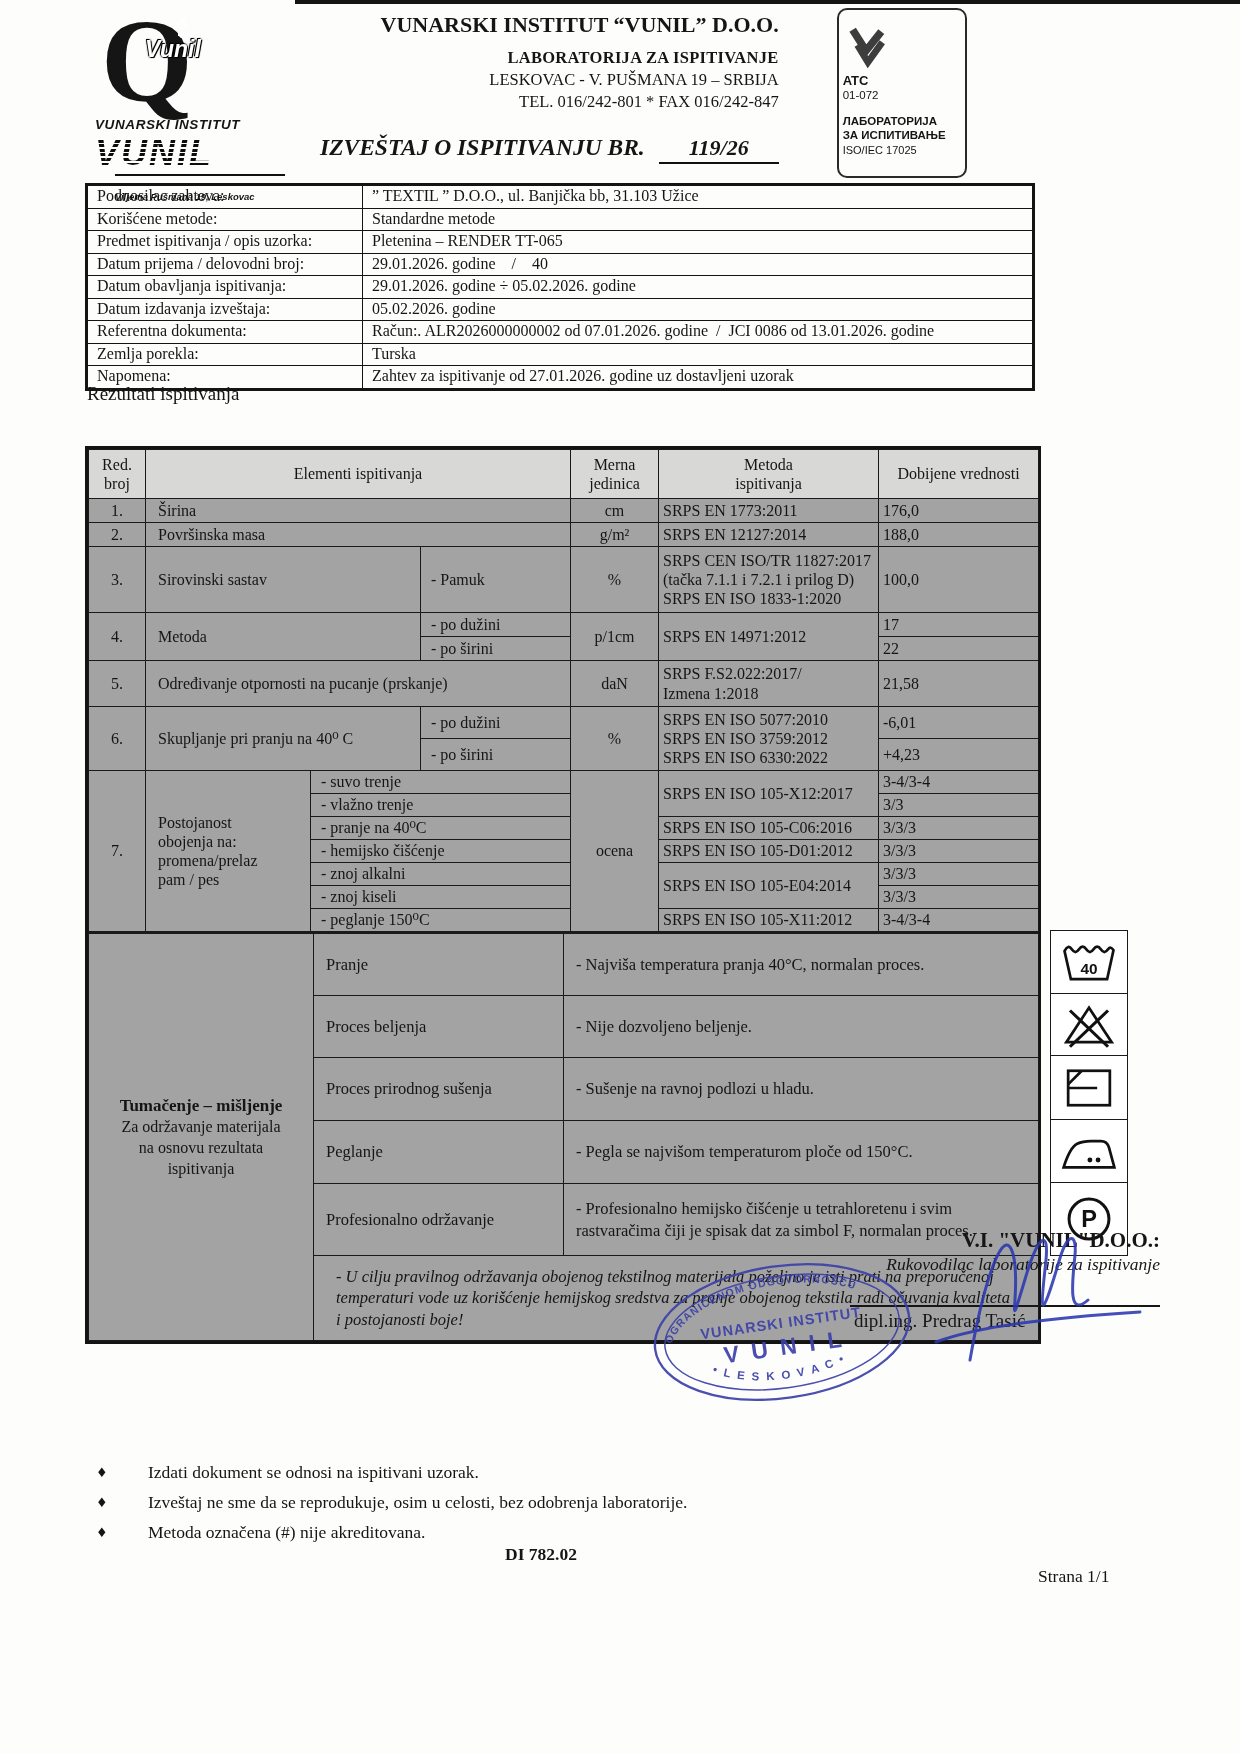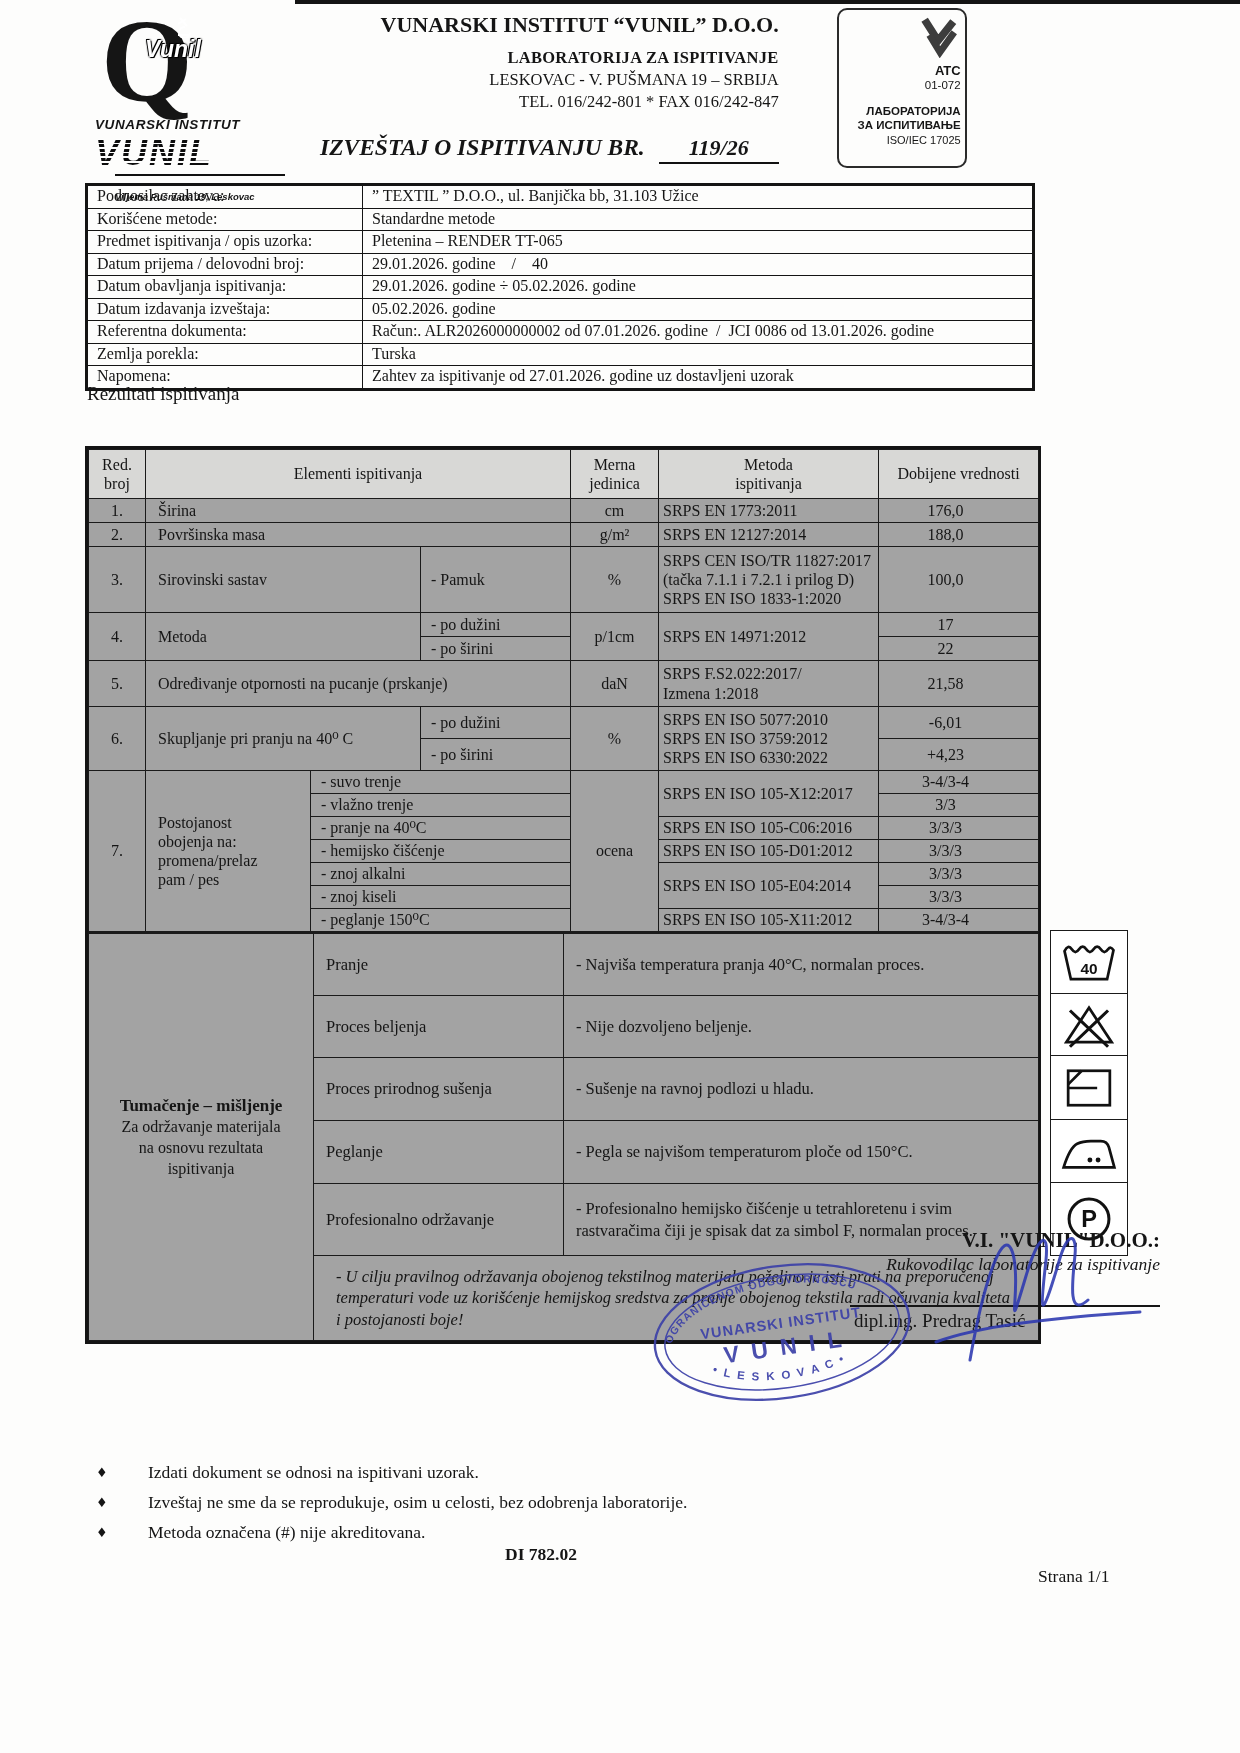--- a/index.html
+++ b/index.html
@@ -26,21 +26,21 @@
      padding-top:16px;width:170px;margin-left:20px;}
   .lh-center{flex:1;text-align:right;padding-right:58px;}
   .lh-company{font-weight:bold;font-size:22px;margin-top:4px;}
   .lh-lab{font-weight:bold;font-size:16.5px;margin-top:10px;letter-spacing:.3px;}
   .lh-addr{font-size:16.5px;margin-top:2px;}
   .lh-phone{font-size:16.5px;margin-top:2px;}
   .lh-title{margin-top:22px;font:bold italic 23.5px "Liberation Serif",serif;white-space:nowrap;}
   .lh-number{display:inline-block;border-bottom:2.5px solid #111;padding:0 30px 1px 30px;margin-left:14px;
      font:bold italic 22px "Liberation Serif",serif;}
   .atc-box{flex:0 0 auto;width:118px;margin-right:212px;border:2px solid #2a2a2a;border-radius:10px;
-     text-align:right;padding:6px 4px 8px 4px;font-family:"Liberation Sans",sans-serif;height:142px;}
+     text-align:left;padding:16px 4px 8px 4px;font-family:"Liberation Sans",sans-serif;height:142px;}
   .atc-name{font-weight:bold;font-size:13px;margin-top:1px;}
   .atc-code{font-size:11.5px;margin-top:1px;}
   .atc-lab{font-weight:bold;font-size:11.5px;line-height:1.25;margin-top:13px;}
   .atc-iso{font-size:11px;margin-top:1px;}
 
   
   .info-table{position:absolute;top:183px;left:85px;width:950px;border-collapse:collapse;}
   .info-table td{border:1.6px solid #141414;font-size:16px;line-height:1.16;padding:1px 9px 2px 9px;}
   .info-table{border:3px solid #141414;}
   .info-label{width:256px;}
@@ -52,21 +52,21 @@
   table.results{width:100%;border-collapse:collapse;table-layout:fixed;}
   table.results td,table.results th{border:1.5px solid #1a1a1a;font-size:16px;font-weight:normal;
      padding:1px 4px;line-height:1.2;overflow:hidden;}
   table.results th{background:#d8d8d6;height:46px;}
   .pln{white-space:pre-line;}
   .c-no{text-align:center;}
   .c-el{text-align:left;padding-left:12px !important;}
   .c-sub{text-align:left;padding-left:10px !important;}
   .c-unit{text-align:center;}
   .c-met{text-align:left;}
-  .c-val{text-align:center;padding-right:30px !important;}
+  .c-val{text-align:left;padding-right:30px !important;}
   tr.h24{height:24px;} tr.h66{height:66px;} tr.h46{height:46px;} tr.h32{height:32px;} tr.h23{height:23px;}
 
   
   .care-wrap{position:relative;border-top:1.5px solid #1a1a1a;}
   table.care{width:100%;border-collapse:collapse;table-layout:fixed;}
   table.care td{border:1.6px solid #1a1a1a;font-size:16.5px;padding:2px 12px;line-height:1.3;}
   .care-label{text-align:center;vertical-align:middle;}
   .care-title{font-weight:bold;font-size:17px;}
   .care-sub{font-size:16px;white-space:pre-line;}
   td.care-name{vertical-align:middle;}

